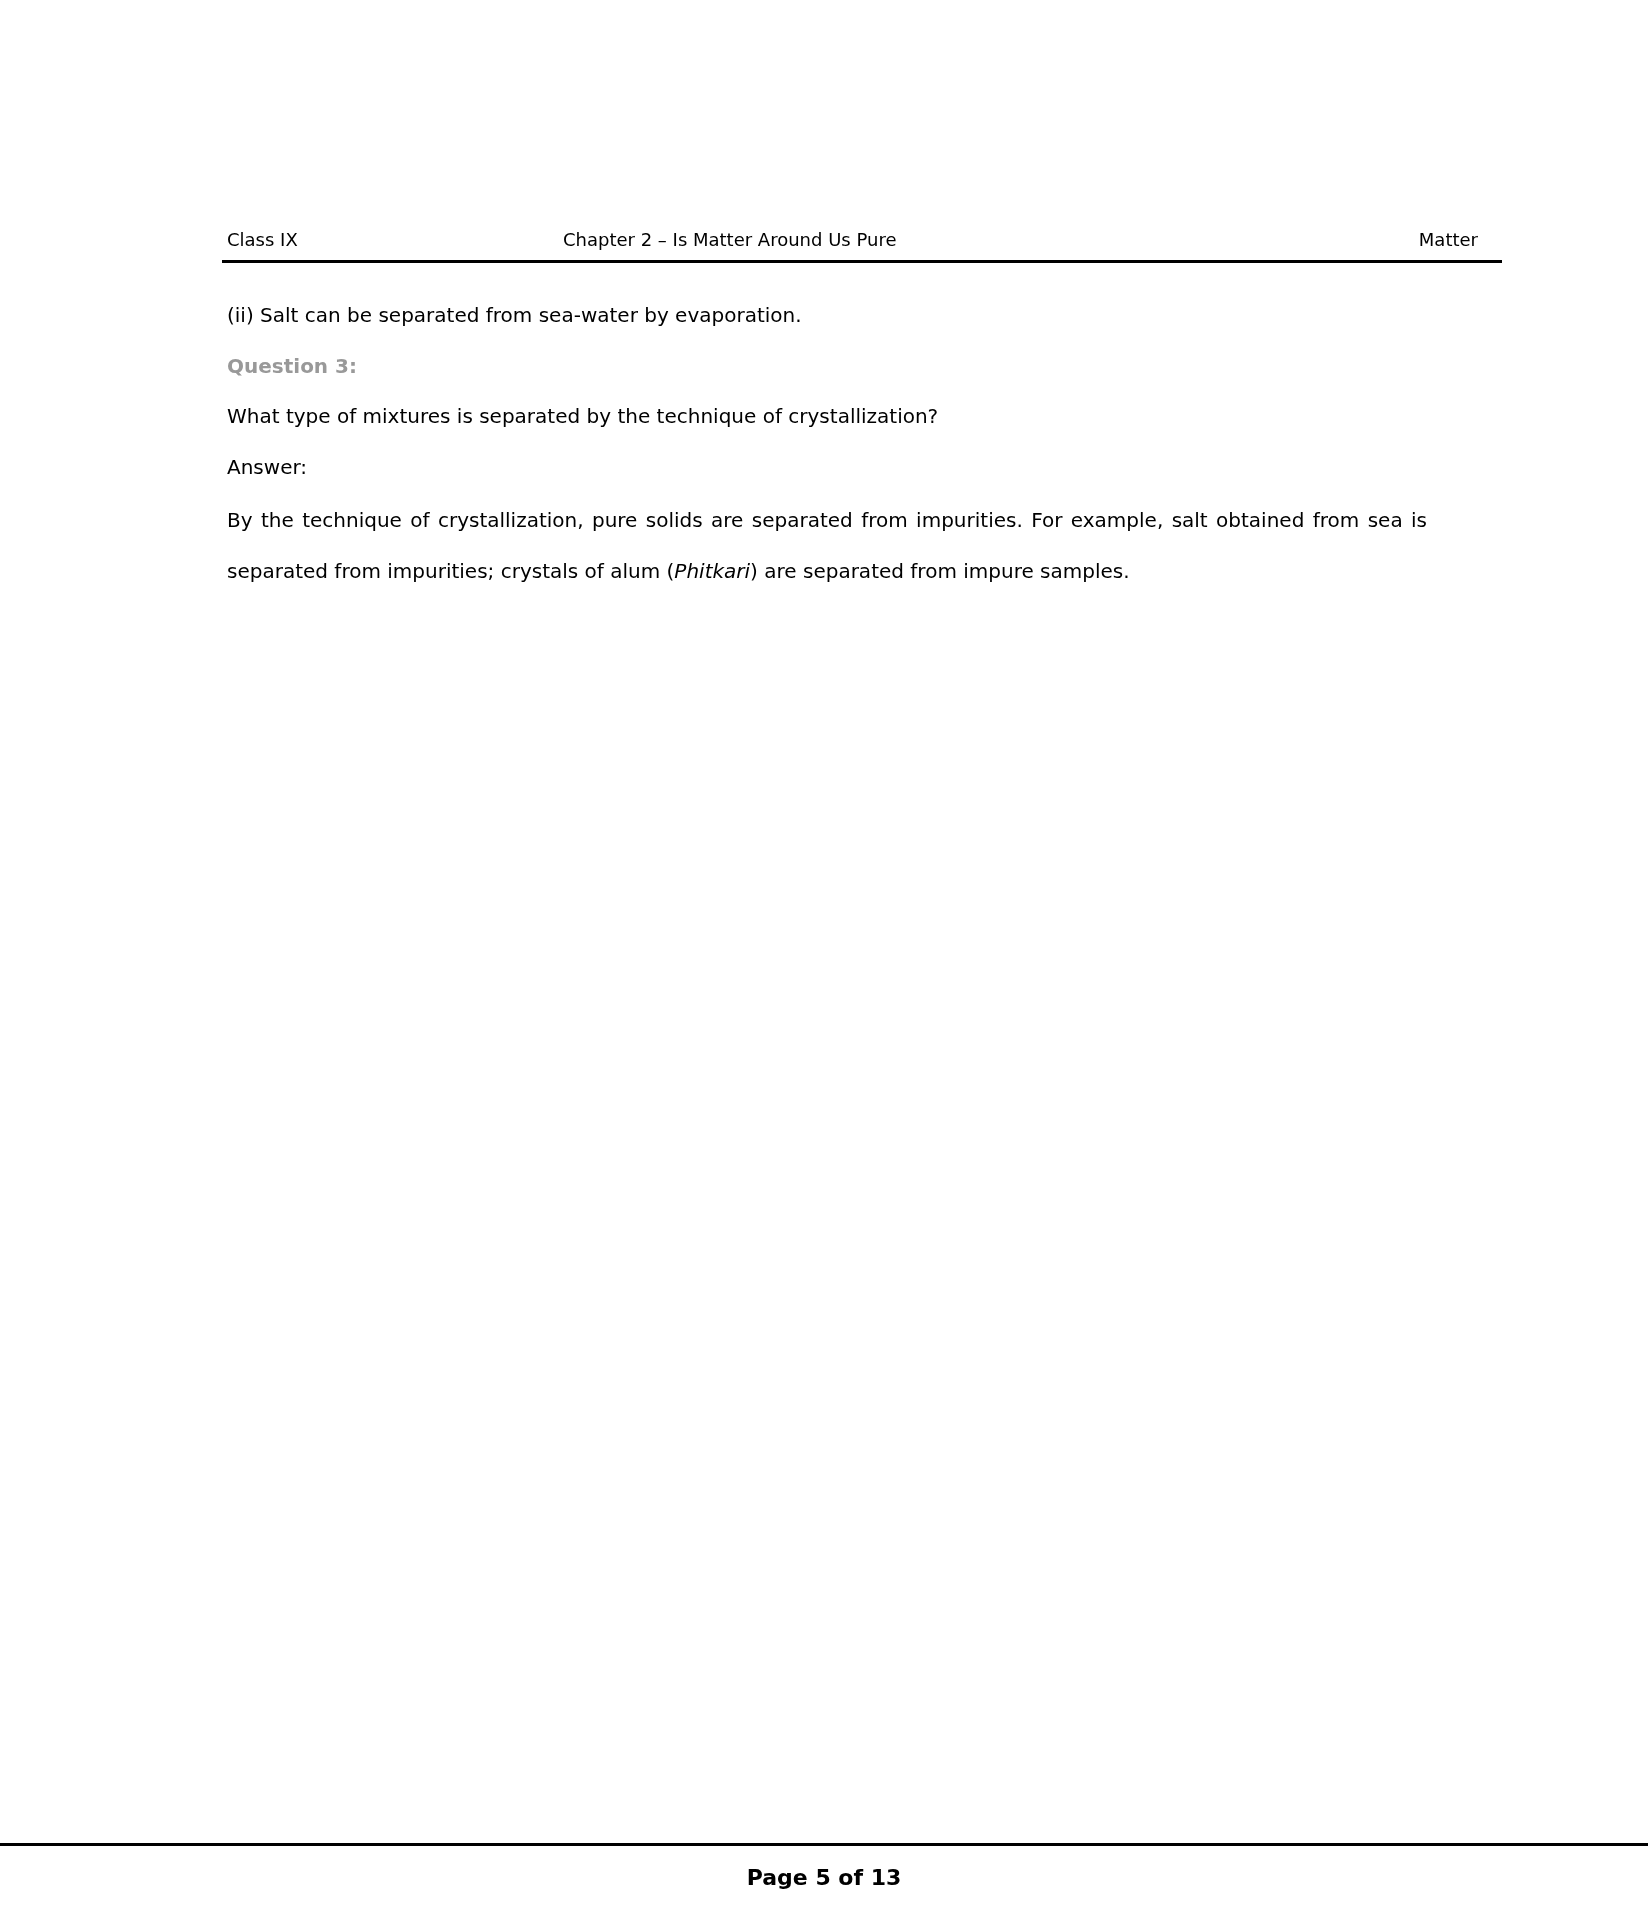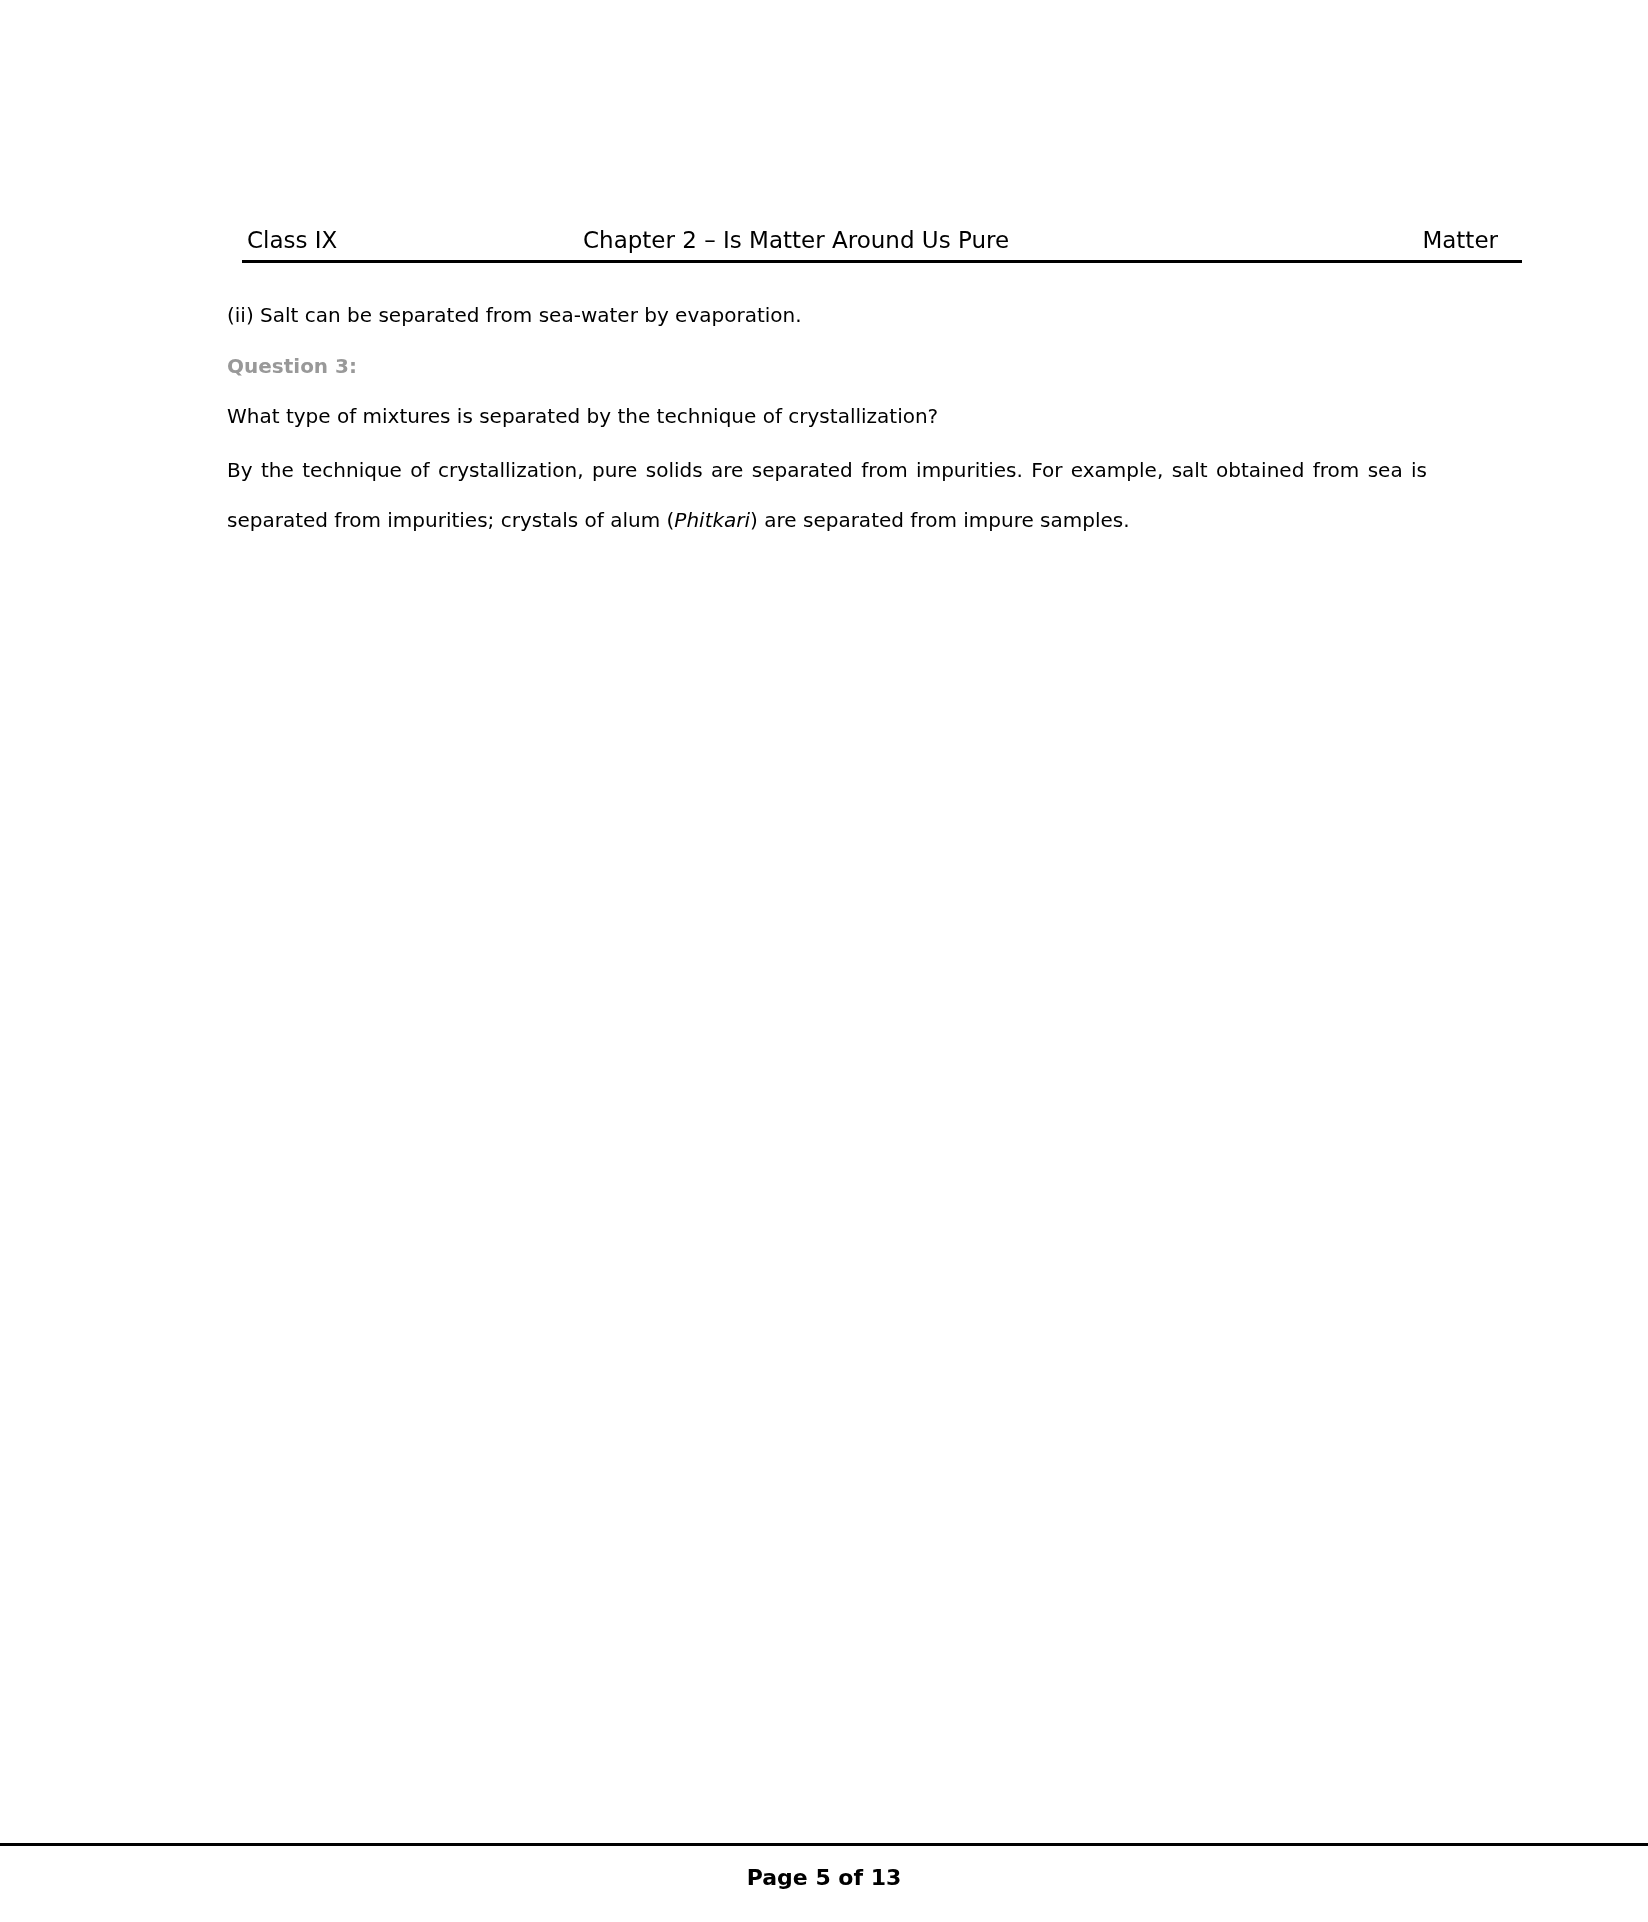--- a/index.html
+++ b/index.html
@@ -1,19 +1,19 @@
 <!DOCTYPE html>
 <html><head>
   <meta charset="utf-8">
   <style>
     html, body { margin: 0; padding: 0; background: #ffffff; }
     body { width: 1648px; height: 1922px; position: relative; overflow: hidden;
            font-family: "DejaVu Sans", sans-serif; color: #000; }
     .header { position: absolute; left: 222px; top: 222px; width: 1280px; height: 38px;
-              border-bottom: 3px solid #000; font-size: 23px; margin-left: 20px; }
+              border-bottom: 3px solid #000; font-size: 18px; }
     .header span { position: absolute; top: 2px; line-height: 32px; white-space: nowrap; }
     .h-left { left: 5px; }
     .h-center { left: 341px; }
     .h-right { right: 24px; }
     .body { position: absolute; left: 227px; top: 293px; width: 1200px; font-size: 20px; }
     .line { height: 50.6px; line-height: 44px; white-space: nowrap; }
     .question { color: #999999; font-weight: bold; }
     .para { line-height: 50.6px; text-align: justify; white-space: normal; margin-top: 0; }
     .para i { font-style: italic; margin-top: 13px; }
     .footer-rule { position: absolute; left: 0; top: 1843px; width: 1648px; height: 3px; background: #000; }
@@ -26,17 +26,18 @@
 <div class="header">
   <span class="h-left">Class IX</span>
   <span class="h-center">Chapter 2 – Is Matter Around Us Pure</span>
   <span class="h-right">Matter</span>
 </div>
 
 <div class="body">
   <div class="line">(ii) Salt can be separated from sea-water by evaporation.</div>
   <div class="line question">Question 3:</div>
   <div class="line">What type of mixtures is separated by the technique of crystallization?</div>
+  <div class="line">Answer:</div>
   <div class="para"><span>By the technique of crystallization, pure solids are separated from impurities. For example, salt obtained from sea is separated from impurities; crystals of alum (</span><i>Phitkari</i><span>) are separated from impure samples.</span></div>
 </div>
 
 <div class="footer-rule"></div>
 <div class="footer">Page 5 of 13</div>
 
 </body></html>

